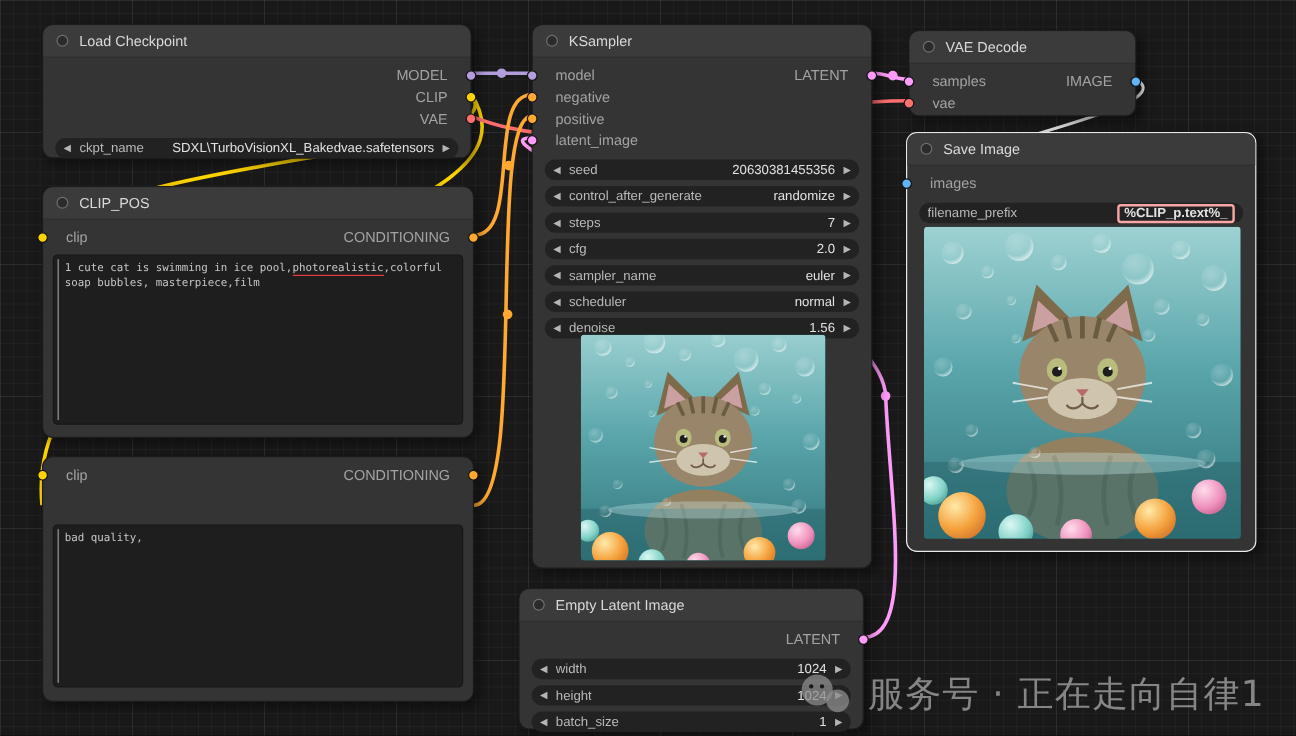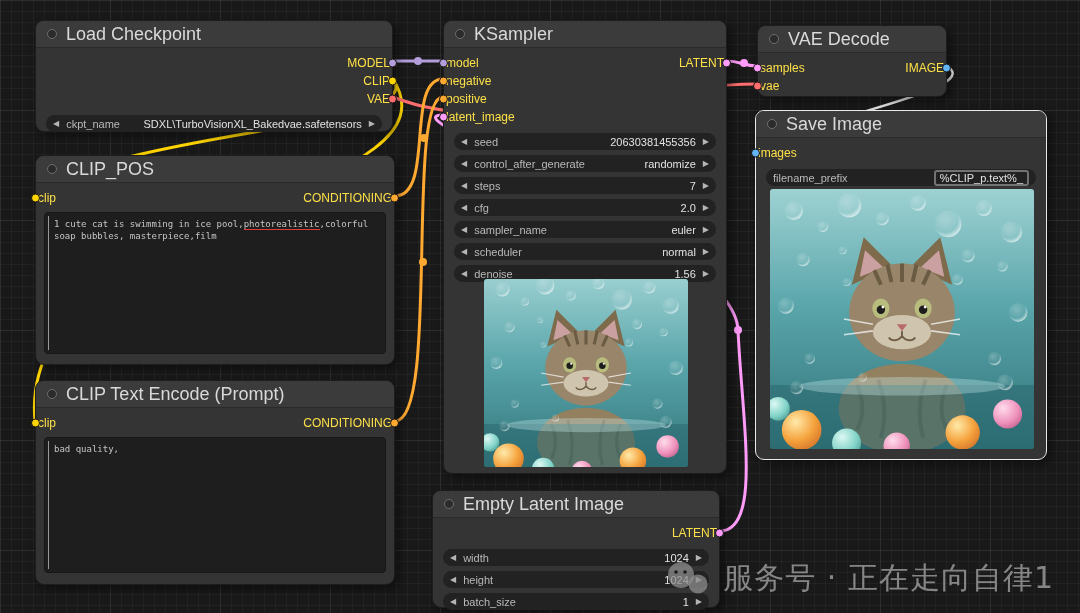--- a/index.html
+++ b/index.html
@@ -10,39 +10,39 @@
       linear-gradient(rgba(255,255,255,0.035) 1px, transparent 1px),
       linear-gradient(90deg, rgba(255,255,255,0.035) 1px, transparent 1px),
       linear-gradient(rgba(255,255,255,0.05) 1px, transparent 1px),
       linear-gradient(90deg, rgba(255,255,255,0.05) 1px, transparent 1px);
     background-size:11px 11px,11px 11px,110px 110px,110px 110px;}
   #wires{position:absolute;left:0;top:0;z-index:1;}
   .node{position:absolute;z-index:2;background:#343434;border:1px solid #1d1d1d;
     border-radius:9px;box-shadow:4px 4px 10px rgba(0,0,0,0.45);box-sizing:border-box;}
   .node.selected{border:1.5px solid #eaeaea;}
   .ntitle{height:26px;display:flex;align-items:center;gap:9px;padding:0 11px;
-    color:#d9d9d9;font-size:18px;background:#3b3b3b;border-radius:8px 8px 0 0;
+    color:#d9d9d9;font-size:12px;background:#3b3b3b;border-radius:8px 8px 0 0;
     border-bottom:1px solid #2a2a2a;}
   .tdot{width:10px;height:10px;border-radius:50%;background:#2b2b2b;border:1px solid #6e6e6e;box-sizing:border-box;flex:0 0 auto;}
   .slots{margin-top:6px;}
-  .row{position:relative;height:18px;display:flex;align-items:center;padding:0 2px;
-    color:#fde047;font-size:12px;}
+  .row{position:relative;height:18px;display:flex;align-items:center;padding:0 19px;
+    color:#a3a3a3;font-size:12px;}
   .row.outonly{justify-content:flex-end;}
   .row.both{justify-content:space-between;}
   .port{position:absolute;width:9px;height:9px;border-radius:50%;top:50%;
     transform:translateY(-50%);border:1px solid #141414;box-sizing:border-box;background:#888;}
   .port.in{left:-5px;}
   .port.out{right:-5px;}
   .widgets{padding-top:2px;}
   .widget{height:17px;margin:5px 10px 0 10px;background:#222;border-radius:9px;
     display:flex;align-items:center;gap:7px;padding:0 7px;font-size:11px;color:#c9c9c9;}
   .widget .arrow{color:#b5b5b5;font-size:8px;line-height:1;flex:0 0 auto;}
   .wlabel{color:#b9b9b9;white-space:nowrap;overflow:hidden;}
   .wvalue{margin-left:auto;color:#e2e2e2;white-space:nowrap;}
-  .redbox{margin-left:auto;border:2px solid #737373;border-radius:3px;padding:0 4px;color:#e2e2e2;white-space:nowrap;}
+  .redbox{margin-left:auto;border:2px solid #fca5a5;border-radius:3px;padding:0 4px;color:#e2e2e2;white-space:nowrap;font-weight:bold;}
   .textarea{position:absolute;left:8px;right:8px;background:#1e1e1e;border:1px solid #171717;
     border-radius:4px;color:#c6c6c6;font-family:"DejaVu Sans Mono",monospace;
     font-size:9px;line-height:12px;padding:5px 7px 5px 9px;overflow:hidden;box-sizing:border-box;}
   .textarea::before{content:"";position:absolute;left:3px;top:3px;bottom:3px;width:1px;
     background:rgba(255,255,255,0.55);}
   .misspell{border-bottom:1.5px solid #e03a3a;margin-top:24px;}
   .preview{position:absolute;border-radius:3px;overflow:hidden;background:#2a5e63;}
   .preview svg{display:block;width:100%;height:100%;}
   #watermark{position:absolute;right:26px;bottom:14px;z-index:3;display:flex;align-items:center;gap:12px;
     color:rgba(205,205,205,0.6);font-size:30px;letter-spacing:1px;font-family:"DejaVu Sans",sans-serif;}
@@ -190,24 +190,20 @@
         <span>CONDITIONING</span>
         <span class="port out" style="background: rgb(255, 169, 49);"></span>
       </div>
     </div>
     <div class="textarea" style="top:56px;height:142px;">
       <span>1 cute cat is swimming in ice pool,</span><span class="misspell">photorealistic</span><span>,colorful soap bubbles, masterpiece,film</span>
     </div>
   </div>
 
   <div class="node" id="n-cn" style="left:35px;top:380px;width:360px;height:205px;">
-    <div class="ntitle">
-      <span class="tdot"></span>
-      <span>CLIP Text Encode (Prompt)</span>
-    </div>
     <div class="slots">
       <div class="row both">
         <span class="port in" style="background: rgb(255, 213, 0);"></span>
         <span>clip</span>
         <span>CONDITIONING</span>
         <span class="port out" style="background: rgb(255, 169, 49);"></span>
       </div>
     </div>
     <div class="textarea" style="top:56px;height:136px;">
       <span>bad quality,</span>

